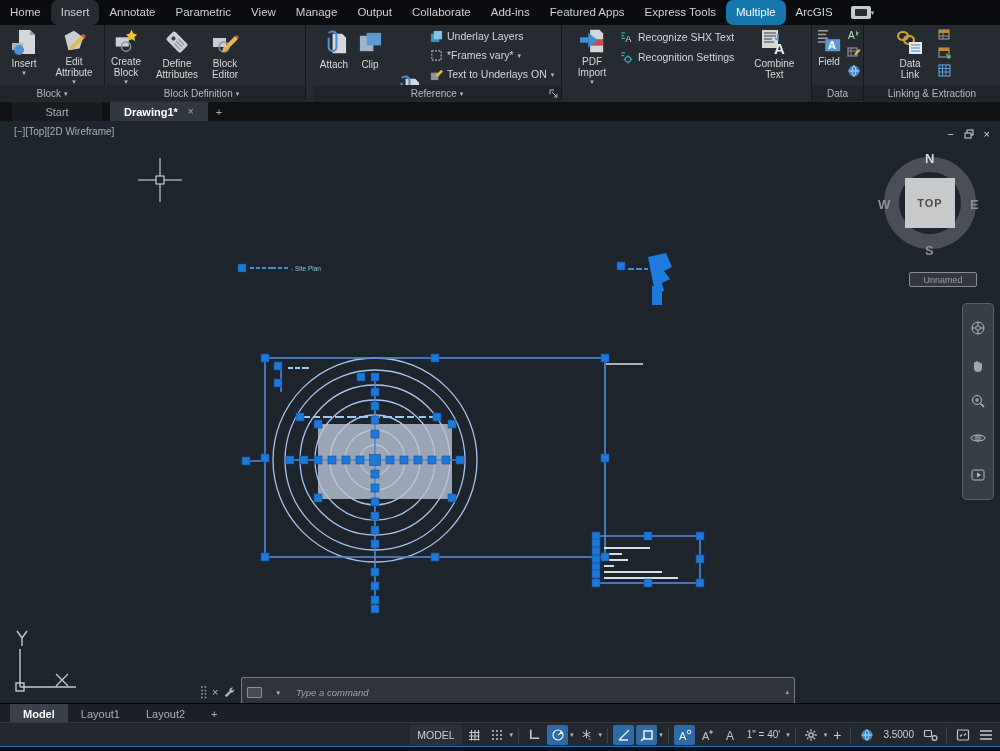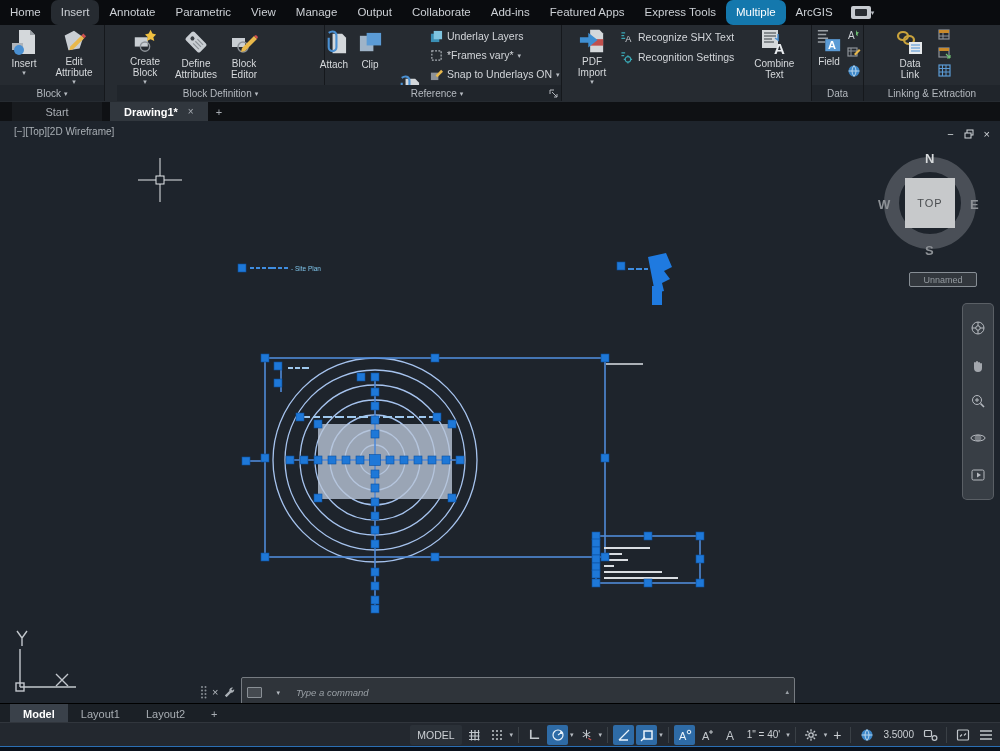--- a/index.html
+++ b/index.html
@@ -28,21 +28,21 @@
   .ftab{display:flex;align-items:center;padding:0 14px;color:#a9aeb4;}
   .ftab.start{background:#181b1f;margin-left:12px;width:62px;justify-content:center;}
   .ftab.active{background:#31373e;color:#fff;font-weight:bold;margin-left:8px;gap:10px;}
   .newtab{color:#a9aeb4;padding:0 8px;display:flex;align-items:center;}
   
   .canvas{top:121px;left:0;width:1000px;height:582px;background:#1e242c;}
   .vplabel{top:5px;left:14px;color:#a9afb5;font-size:10px;display:flex;gap:0;}
   .winctl{top:7px;right:10px;display:flex;gap:10px;color:#d3d7db;font-size:11px;align-items:center;}
   
   .vc-ring{left:884px;top:36px;width:62px;height:62px;border:15px solid rgba(128,134,140,.45);border-radius:50%;}
-  .vc-face{left:905px;top:57px;width:50px;height:50px;background:#c7c9cb;color:#4a4d50;font-weight:normal;font-size:11px;letter-spacing:1px;display:flex;align-items:center;justify-content:center;text-align:center;}
+  .vc-face{left:905px;top:57px;width:50px;height:50px;background:#c7c9cb;color:#4a4d50;font-weight:bold;font-size:11px;letter-spacing:1px;display:flex;align-items:center;justify-content:center;text-align:center;}
   .vc-letter{color:#8d9196;font-weight:bold;font-size:13px;}
   .vc-n{left:925px;top:30px;color:#d6d9db;}
   .vc-w{left:878px;top:76px;}
   .vc-e{left:970px;top:76px;}
   .vc-s{left:925px;top:122px;}
   .unnamed{left:897px;top:151px;width:66px;height:13px;background:#32373d;border:1px solid #878e95;border-radius:2px;color:#959ba1;font-size:9px;display:flex;align-items:center;justify-content:center;margin-left:12px;}
   
   .navbar{left:962px;top:182px;width:30px;height:183px;background:rgba(125,131,137,.28);border:1px solid rgba(190,195,200,.25);border-radius:5px;display:flex;flex-direction:column;align-items:center;justify-content:space-around;color:#b6bac0;padding:6px 0;}
   
   .cmdbar{left:200px;top:562px;width:595px;height:18px;display:flex;align-items:center;gap:5px;}
@@ -118,21 +118,21 @@
           <span class="lbl">Edit Attribute</span>
           <span class="cr">▾</span>
         </div>
       </div>
       <div class="ptitle">
         <span>Block</span>
           <span class="cr">▾</span>
       </div>
     </div>
 
-    <div class="panel" style="left:117px;width:207px;">
+    <div class="panel" style="left:98px;width:207px;">
       <div class="pbody fx" style="gap:3px;padding-left:5px;">
         <div class="bigbtn" style="width:46px;">
           <svg width="28" height="28" viewBox="0 0 28 28">
             <rect x="3" y="10" width="14" height="10" fill="#c9ced3"></rect>
               <circle cx="14" cy="20" r="5" fill="none" stroke="#8d9298" stroke-width="1.5"></circle>
             <path d="M20 2l2 4 4 1-3 3 1 4-4-2-4 2 1-4-3-3 4-1z" fill="#f0c040"></path>
           </svg>
           <span class="lbl">Create Block</span>
           <span class="cr">▾</span>
         </div>
@@ -199,21 +199,21 @@
               <rect x="2" y="2" width="10" height="10" fill="none" stroke="#aeb4ba" stroke-dasharray="2 1.5" stroke-width="1.3"></rect>
             </svg>
             <span>*Frames vary*</span>
             <span class="cr">▾</span>
           </div>
           <div class="rowbtn">
             <svg width="13" height="13" viewBox="0 0 14 14">
               <rect x="1" y="5" width="8" height="8" fill="#8d9298"></rect>
                 <path d="M6 8l6-6 2 2-6 6z" fill="#e8b84b"></path>
             </svg>
-            <span>Snap to Underlays ON</span>
+            <span>Text to Underlays ON</span>
             <span class="cr">▾</span>
           </div>
         </div>
       </div>
       <div class="ptitle">
         <span>Reference</span>
           <span class="cr">▾</span>
         <svg width="9" height="9" viewBox="0 0 9 9" style="position:absolute;right:3px;bottom:3px;">
           <path d="M1 1h4M1 1v4M8 8L3 3M8 8H5M8 8V5" stroke="#b4b9bf" stroke-width="1" fill="none"></path>
         </svg>

